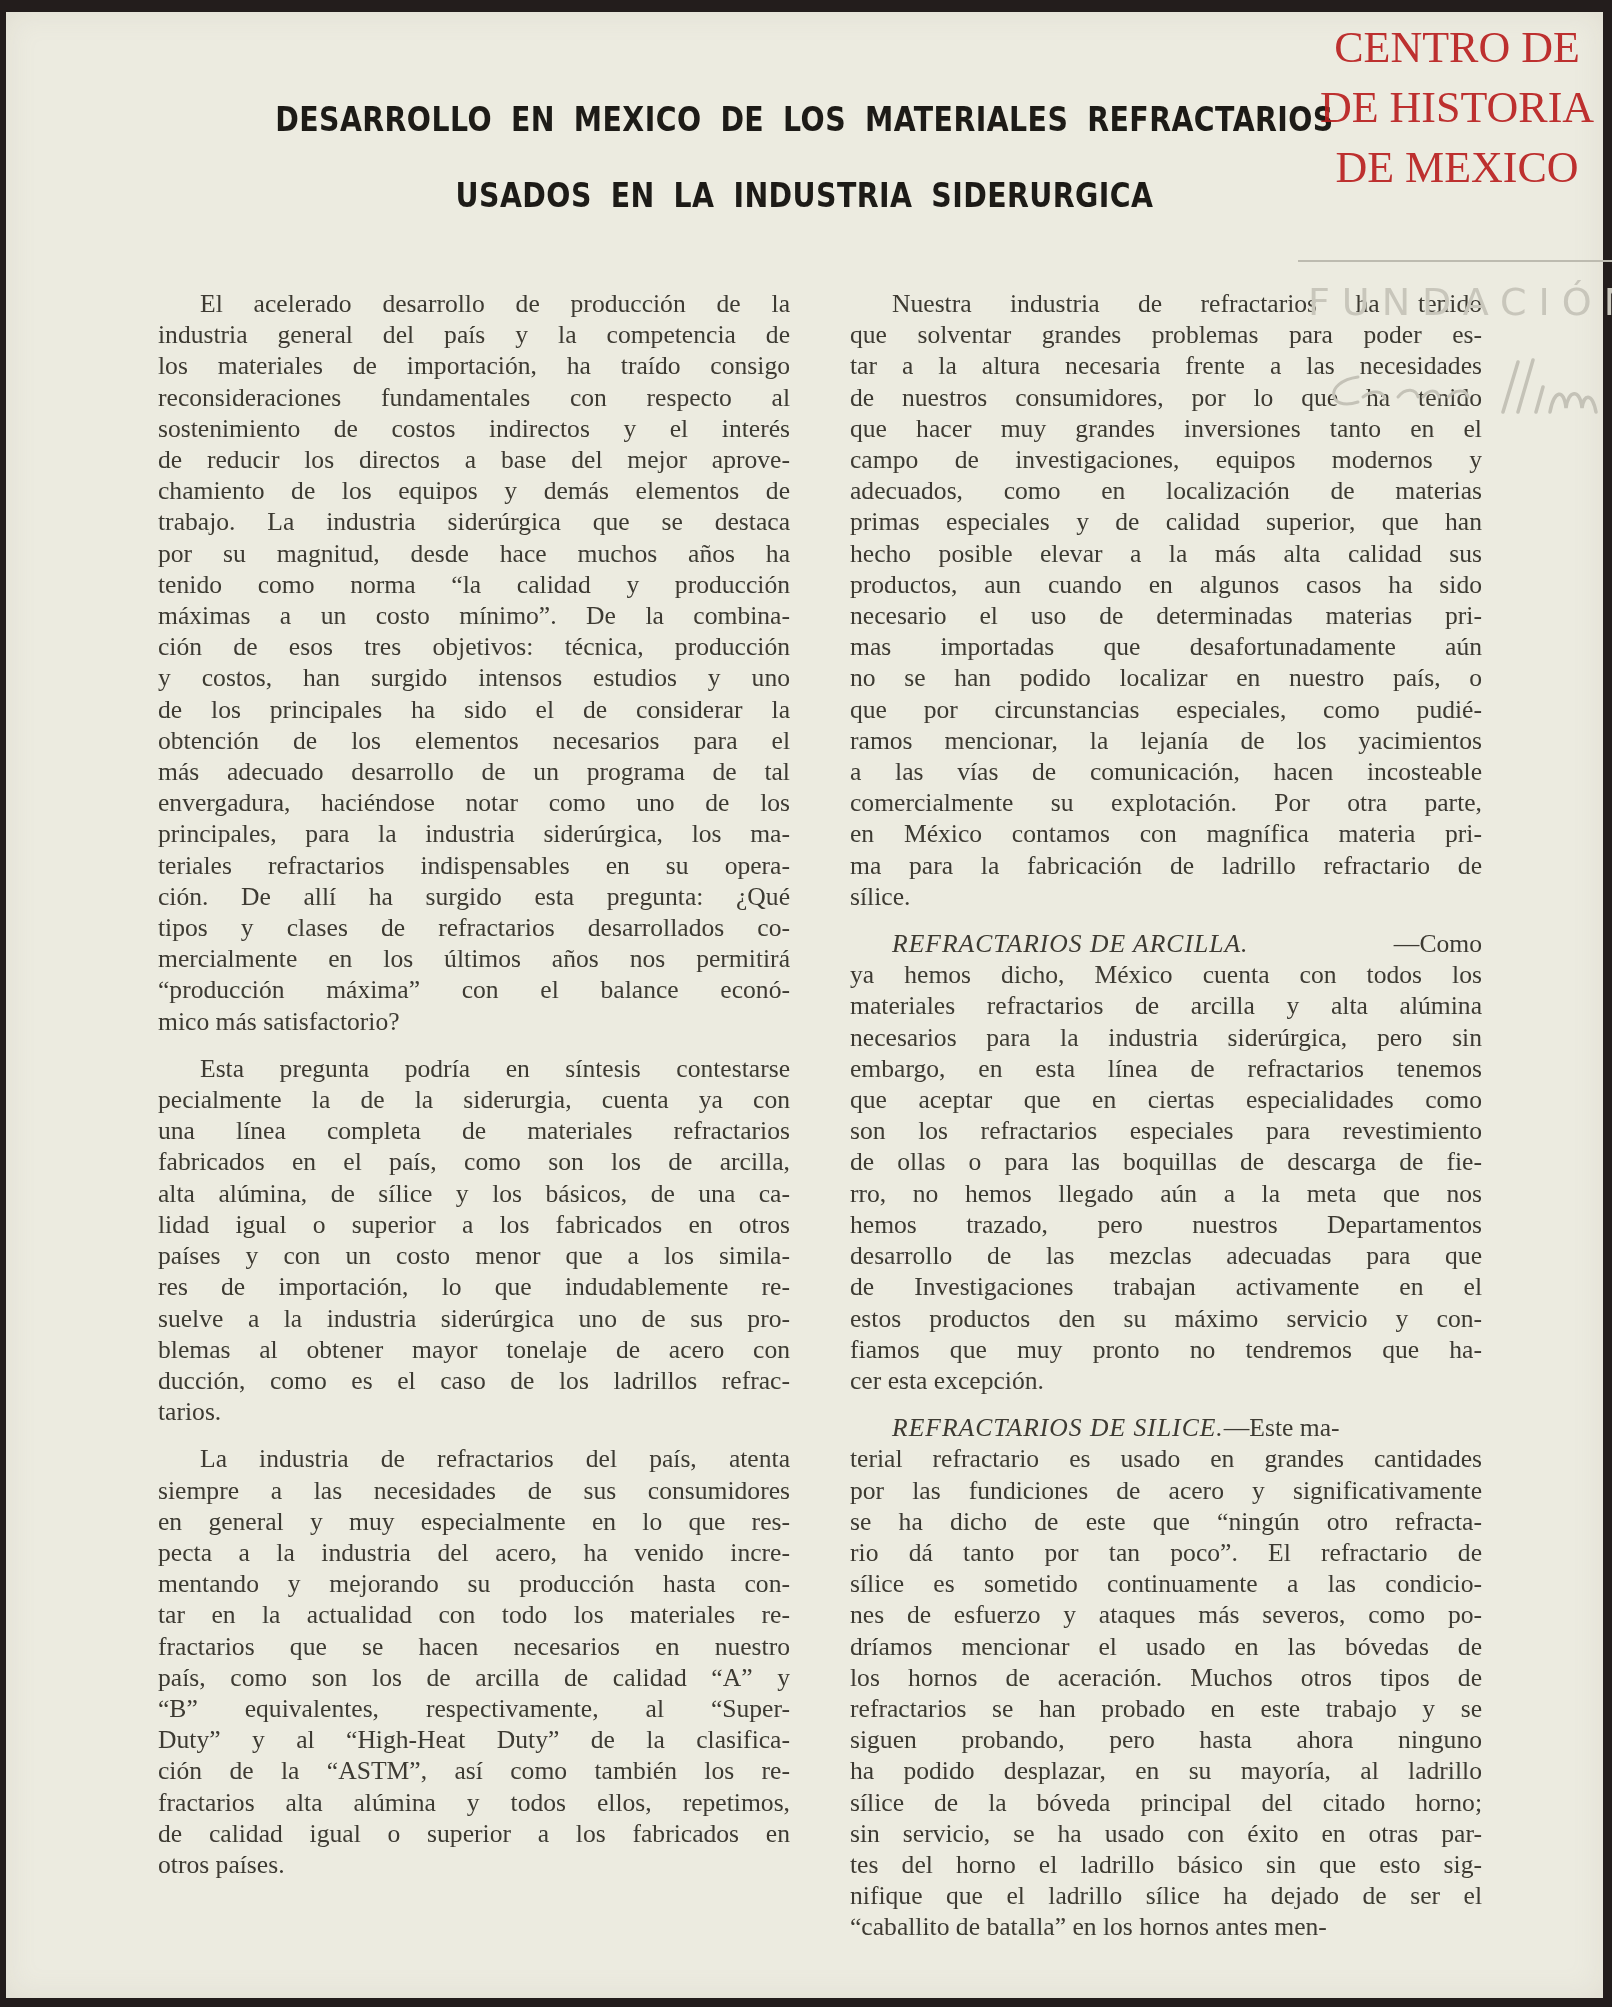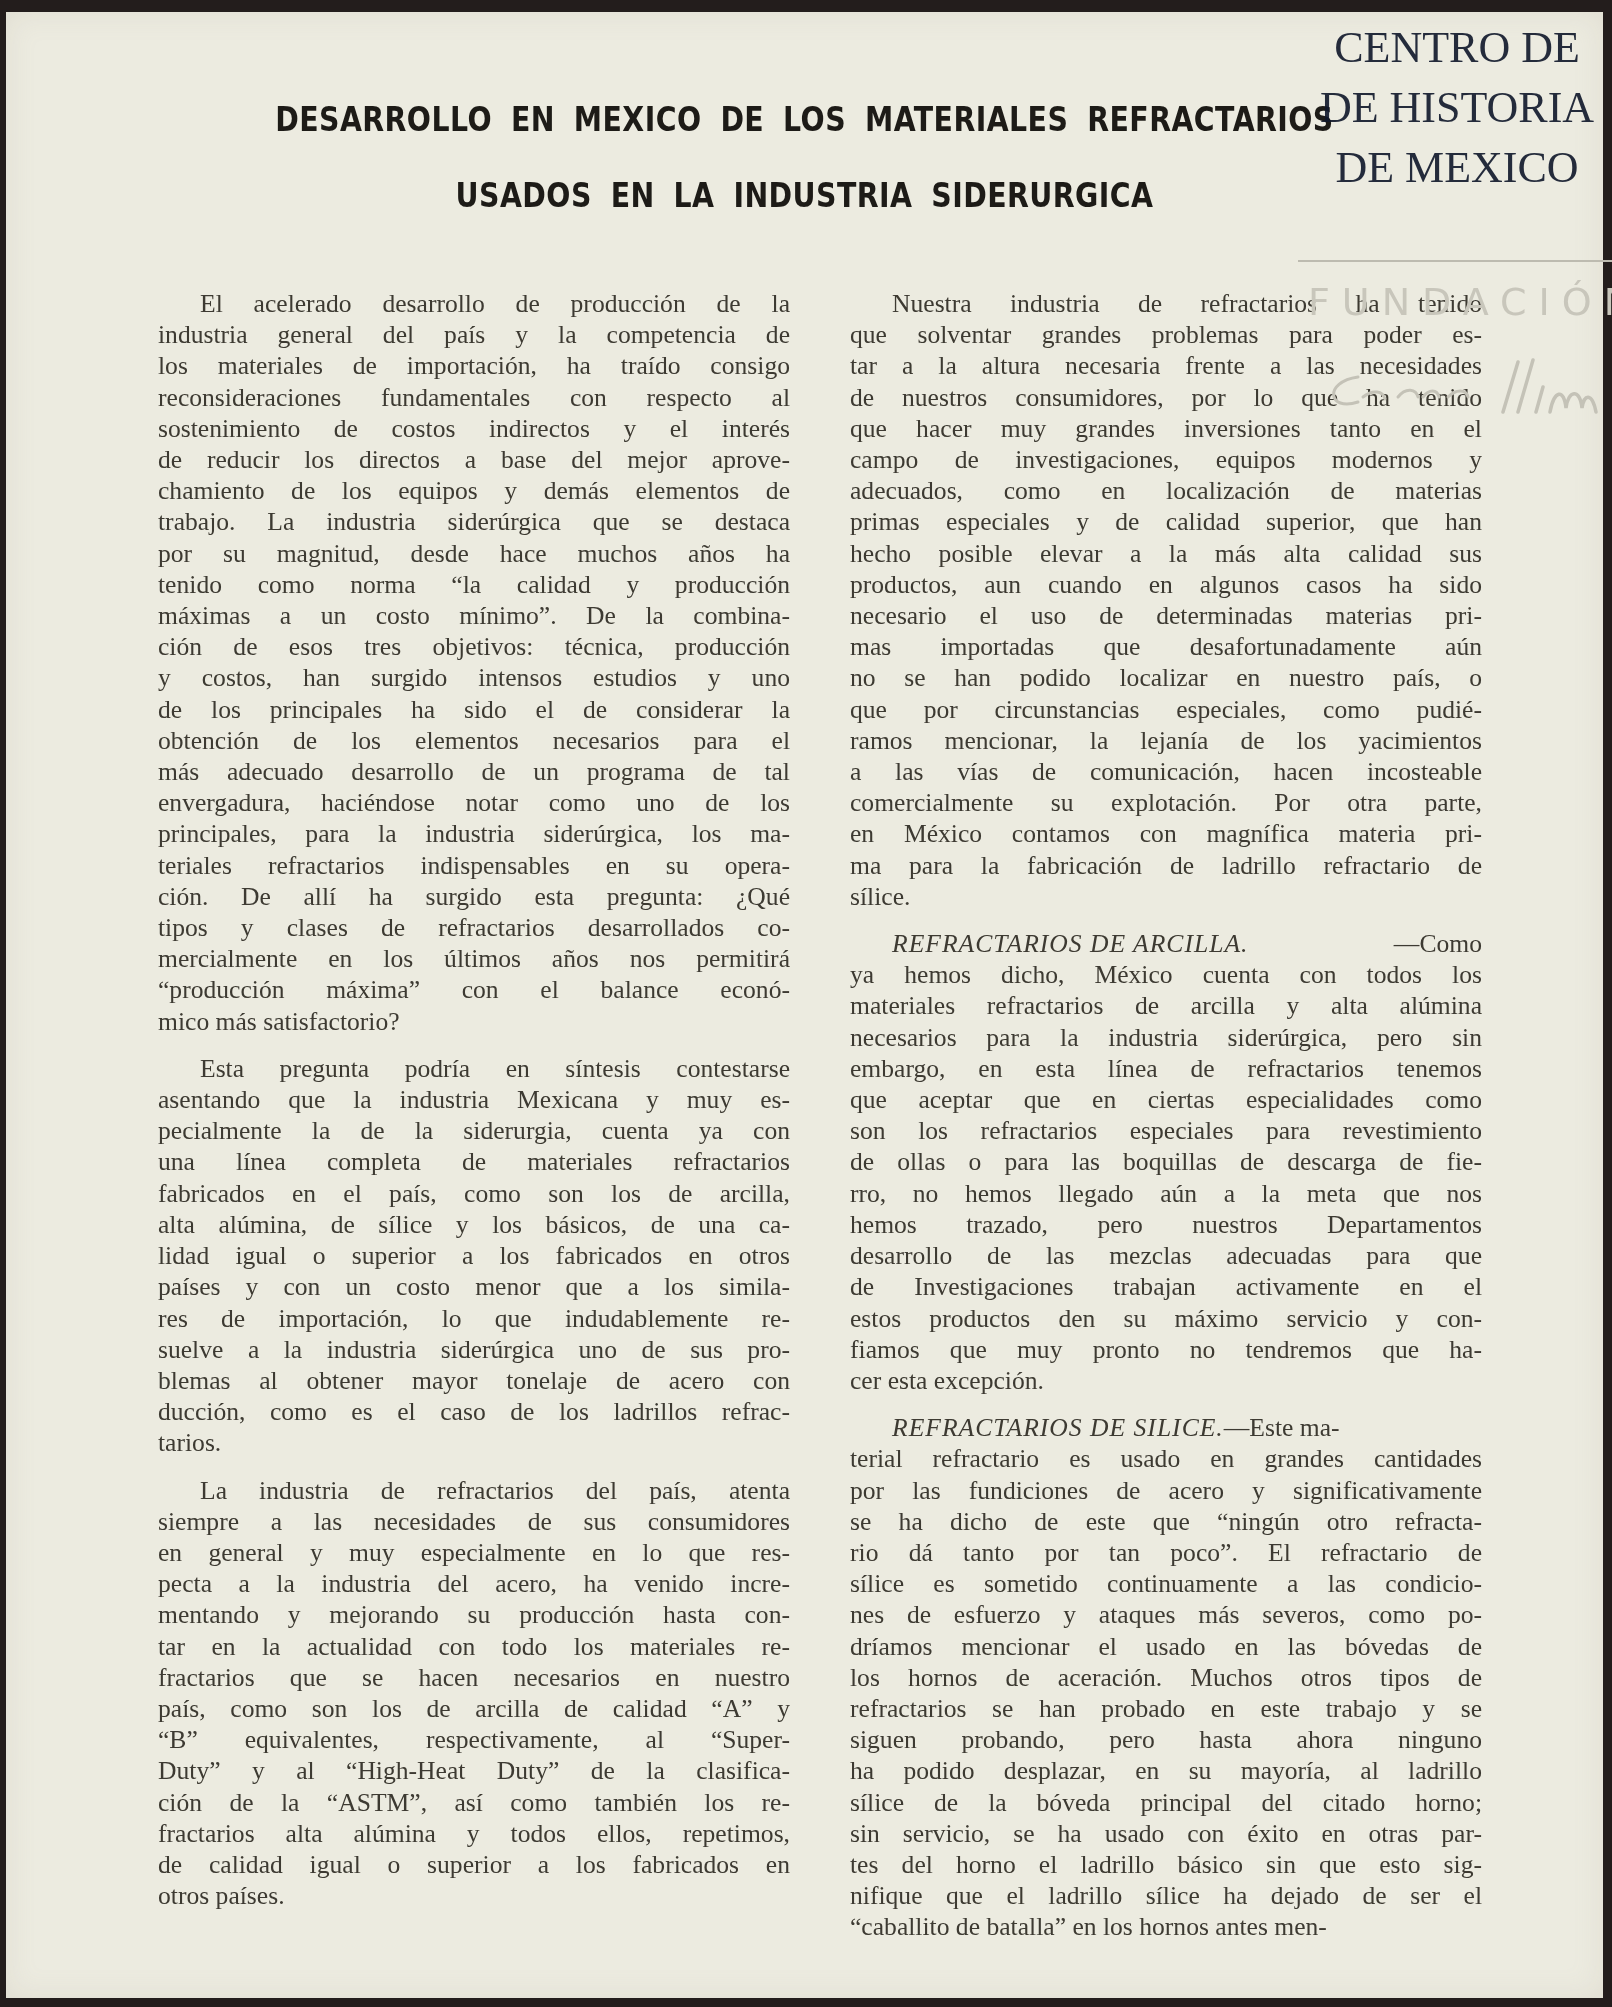--- a/index.html
+++ b/index.html
@@ -45,21 +45,21 @@
     .col p { margin: 0 0 16px 0; text-indent: 42px; }
     .line { display: block; text-align: justify; text-align-last: justify; white-space: nowrap; }
     .line.last { text-align-last: left; }
     .line.first { padding-left: 42px; }
     .col p { text-indent: 0; }
     .ital { font-style: italic; letter-spacing: 1px; }
 
     
     .wm {
       position: absolute;
-      color: #0f172a;
+      color: #b91c1c;
       font-family: "Liberation Serif", "DejaVu Serif", serif;
       pointer-events: none;
       text-align: center;
     }
     .wm-centro { left: 1296px; top: 6px; width: 310px; font-size: 44px; line-height: 60px; opacity: 0.9; }
     .wm-rule { position: absolute; left: 1292px; top: 248px; width: 320px; height: 2px; background: #bdbbb0; }
     .wm-fund { position: absolute; left: 1302px; top: 268px; font-family: "DejaVu Sans", sans-serif; font-size: 38px; letter-spacing: 12px; color: #c8c6bb; }
     .wm-sig { position: absolute; left: 1312px; top: 330px; width: 300px; height: 80px; }
   </style>
 </head>
@@ -96,21 +96,20 @@
         <span class="line">principales, para la industria siderúrgica, los ma-</span>
         <span class="line">teriales refractarios indispensables en su opera-</span>
         <span class="line">ción.  De allí ha surgido esta pregunta: ¿Qué</span>
         <span class="line">tipos y clases de refractarios desarrollados co-</span>
         <span class="line">mercialmente en los últimos años nos permitirá</span>
         <span class="line">“producción máxima” con el balance econó-</span>
         <span class="line last">mico más satisfactorio?</span>
       </p>
       <p>
         <span class="line first">Esta pregunta podría en síntesis contestarse</span>
-        <span class="line">asentando que la industria Mexicana y muy es-</span>
         <span class="line">pecialmente la de la siderurgia, cuenta ya con</span>
         <span class="line">una línea completa de materiales refractarios</span>
         <span class="line">fabricados en el país, como son los de arcilla,</span>
         <span class="line">alta alúmina, de sílice y los básicos, de una ca-</span>
         <span class="line">lidad igual o superior a los fabricados en otros</span>
         <span class="line">países y con un costo menor que a los simila-</span>
         <span class="line">res de importación, lo que indudablemente re-</span>
         <span class="line">suelve a la industria siderúrgica uno de sus pro-</span>
         <span class="line">blemas al obtener mayor tonelaje de acero con</span>
         <span class="line">ducción, como es el caso de los ladrillos refrac-</span>

